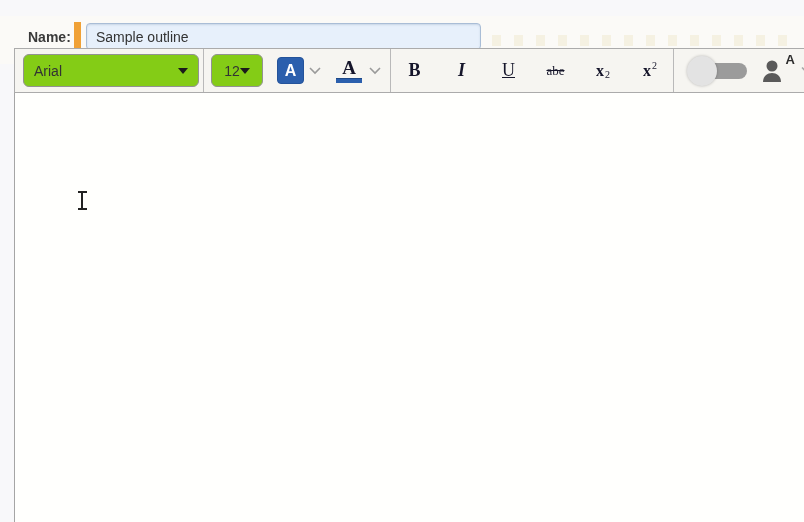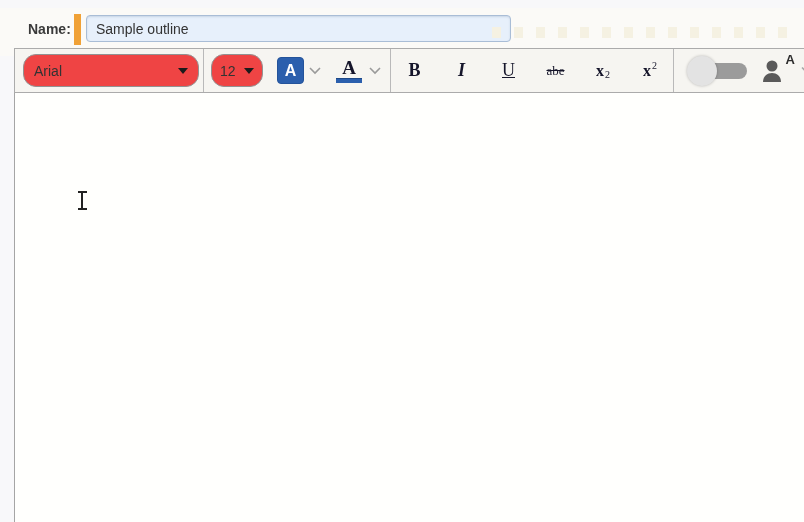--- a/index.html
+++ b/index.html
@@ -1,38 +1,38 @@
 <!DOCTYPE html>
 <html><head>
 <meta charset="utf-8">
 <style>
   * { margin:0; padding:0; box-sizing:border-box; }
   html,body { width:804px; height:522px; overflow:hidden; }
   body { background:#f8f8fa; font-family:"Liberation Sans", sans-serif; position:relative; }
 
   
-  .name-row { position:absolute; left:0; top:8px; width:804px; height:48px; background:#fbfaf7; }
+  .name-row { position:absolute; left:0; top:16px; width:804px; height:48px; background:#fbfaf7; }
   .name-label { position:absolute; left:28px; top:13px; font-size:14px; font-weight:bold; color:#3a3a3a; }
   .accent-bar { position:absolute; left:74px; top:6px; width:7px; height:31px; background:#f0a136; }
-  .name-input { position:absolute; left:86px; top:7px; width:425px; height:27px;
+  .name-input { position:absolute; left:86px; top:7px; width:395px; height:27px;
     background:#e7f0fb; border:1px solid #a9bdd6; border-radius:4px;
     font-family:"Liberation Sans", sans-serif; font-size:14px; color:#333;
     padding:0 9px; box-shadow:inset 0 1px 2px rgba(110,135,170,.25); outline:none; }
   .dither-strip { position:absolute; left:492px; top:19px; right:6px; height:11px;
     background-image:repeating-linear-gradient(90deg,#f5f1e2 0 9px, rgba(0,0,0,0) 9px 22px); }
 
   
   .toolbar { position:absolute; left:14px; top:48px; width:790px; height:45px;
     background:#f6f5f1; border:1px solid #ababab; border-right:none;
     display:flex; align-items:center; }
   .vsep { width:1px; align-self:stretch; background:#b9b9b9; flex:none; }
-  .select-box { background:#ef4444; border:1px solid #929292; border-radius:13px; height:33px;
+  .select-box { background:#84cc16; border:1px solid #929292; border-radius:6px; height:33px;
     display:flex; align-items:center; justify-content:space-between; flex:none; cursor:default; }
   .font-select { width:176px; margin-left:8px; padding:0 10px; }
-  .size-select { width:52px; margin-left:7px; padding:0 8px; }
+  .size-select { width:52px; margin-left:7px; padding:0 8px;justify-content:center; }
   .select-box .sel-label { font-size:14px; color:#333; }
   .caret { width:0; height:0; border-left:5px solid transparent; border-right:5px solid transparent;
     border-top:6px solid #1b1b1b; flex:none; }
   .sep-a { margin-left:4px; }
 
   .hl-btn { width:27px; height:27px; margin-left:14px; background:#2b5fad; border:1px solid #24539a;
     border-radius:4px; color:#fff; font-weight:bold; font-size:16px;
     display:flex; align-items:center; justify-content:center; flex:none; }
   .chev { margin-left:5px; flex:none; display:flex; align-items:center; }
 

